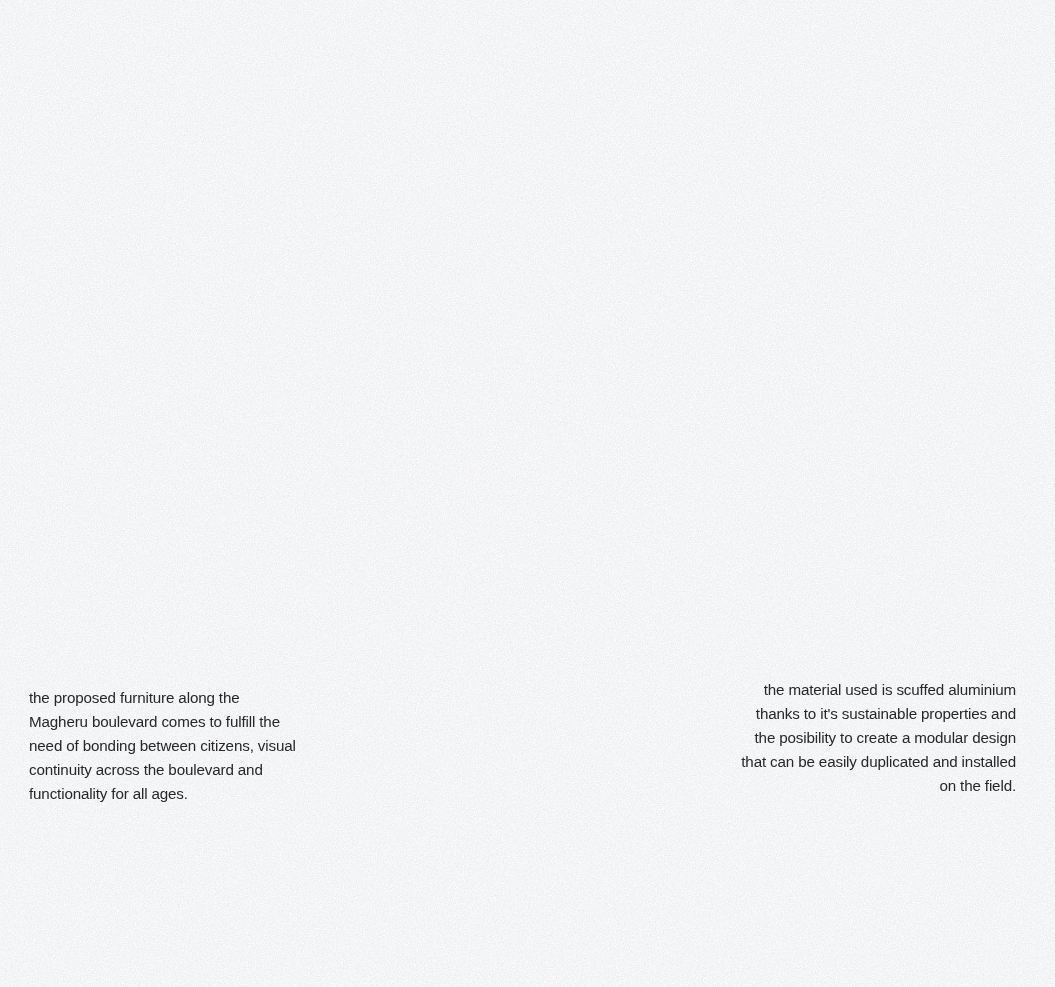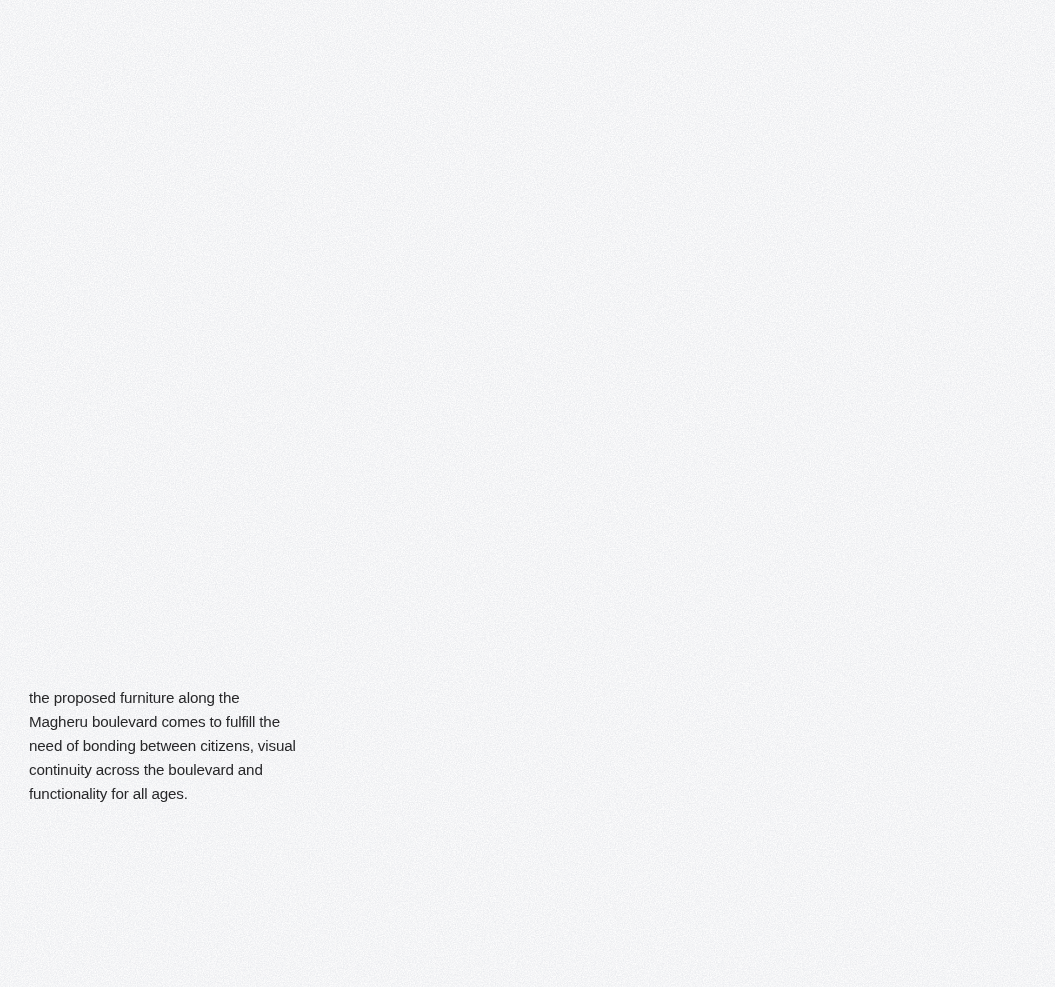--- a/index.html
+++ b/index.html
@@ -619,14 +619,19 @@
       <text x="906" y="915" fill="#b31b1b" transform="rotate(90 906 915)" font-family="'Liberation Sans',sans-serif" font-size="20">2.2m</text>
     </g>
   </svg>
 
   <div class="textblock" id="text-left">the proposed furniture  along the
 Magheru boulevard comes to fulfill the
 need of bonding between citizens, visual
 continuity across the boulevard and
 functionality for all ages.</div>
 
+  <div class="textblock" id="text-right">the material used is scuffed aluminium
+thanks to it's sustainable properties and
+the posibility to create a modular design
+that can be easily duplicated and installed
+on the field.</div>
 
 </div>
 
 </body></html>

